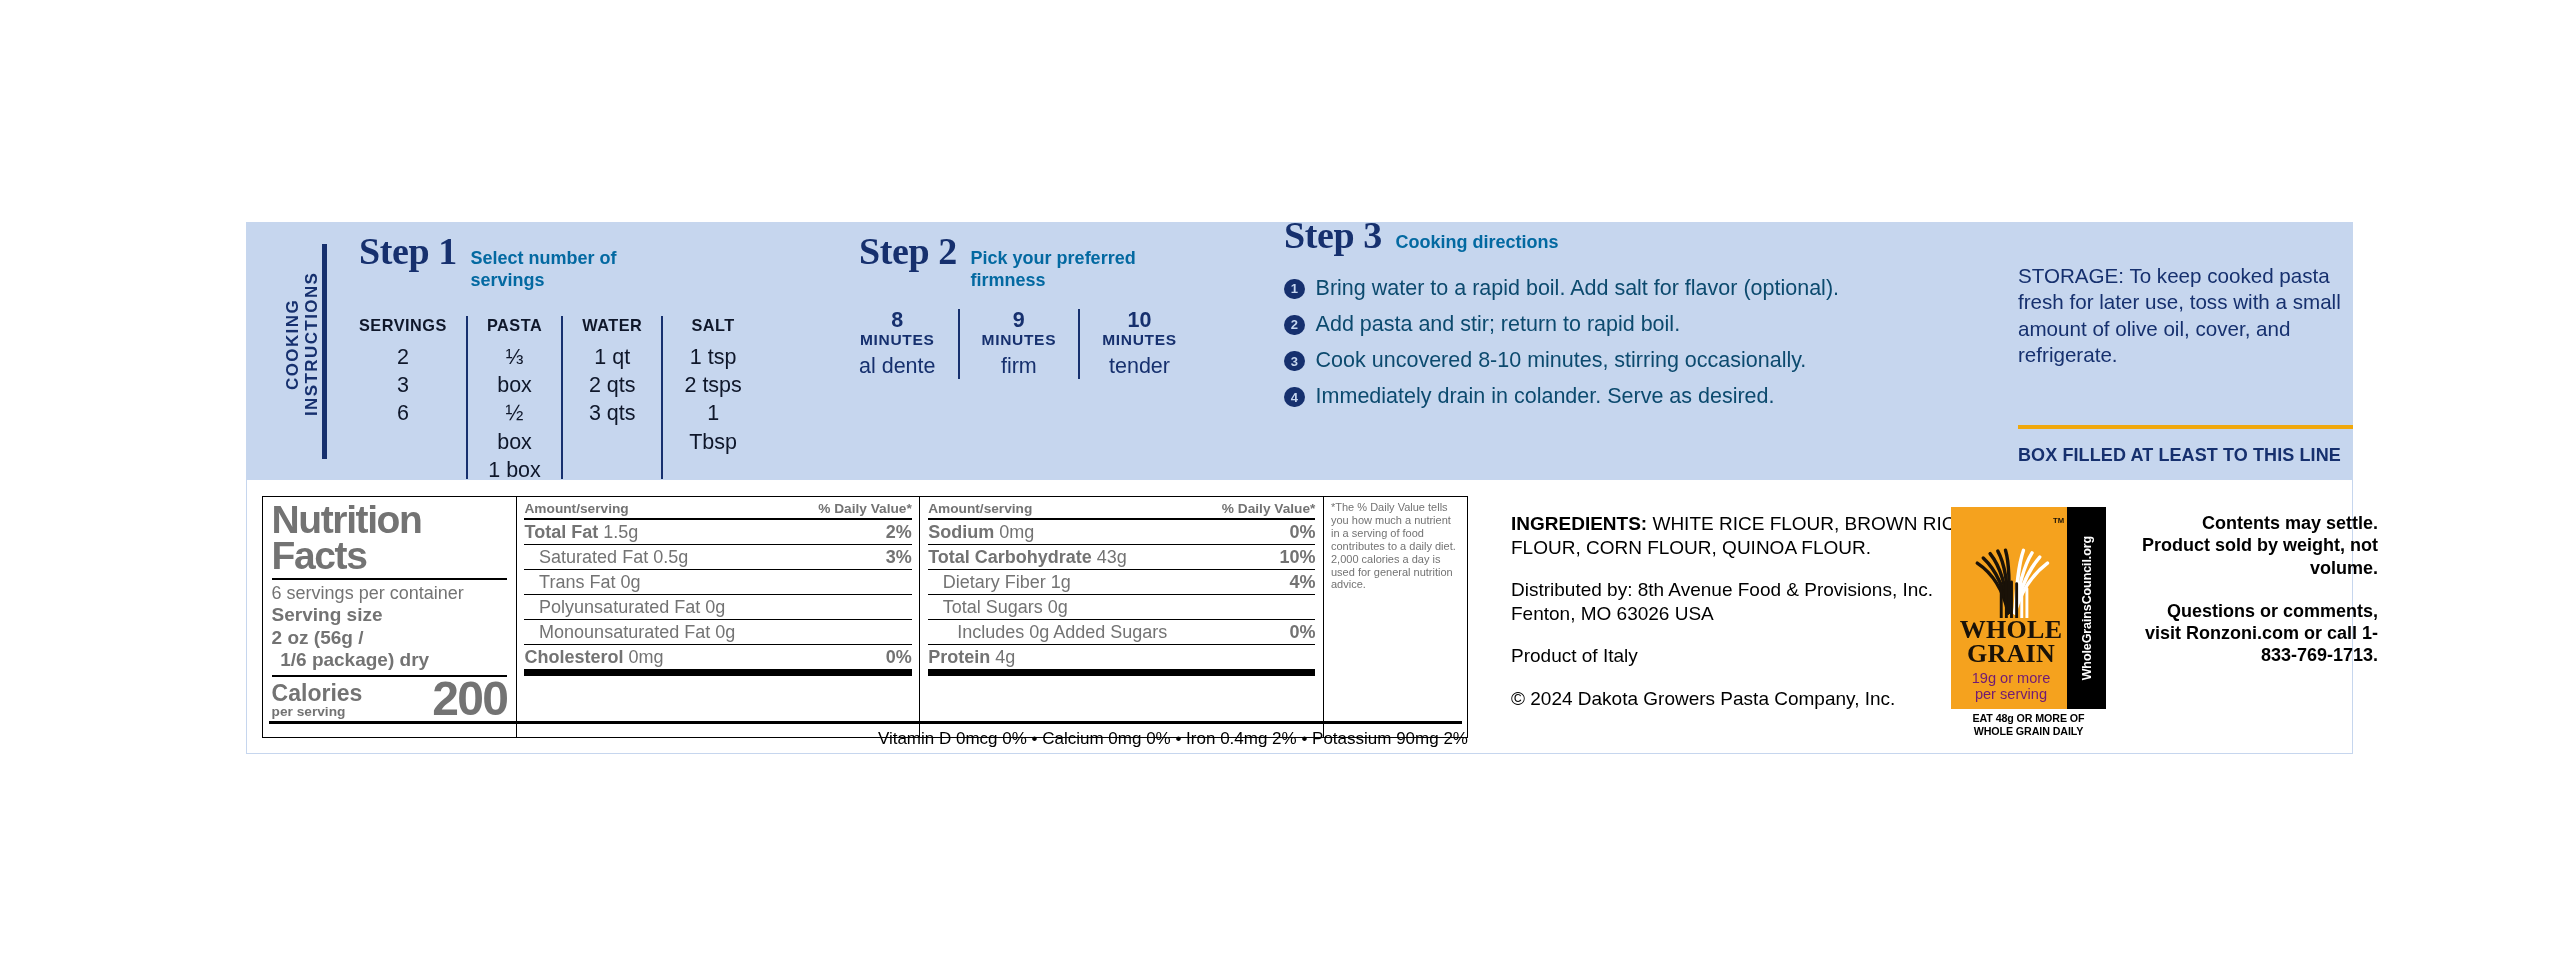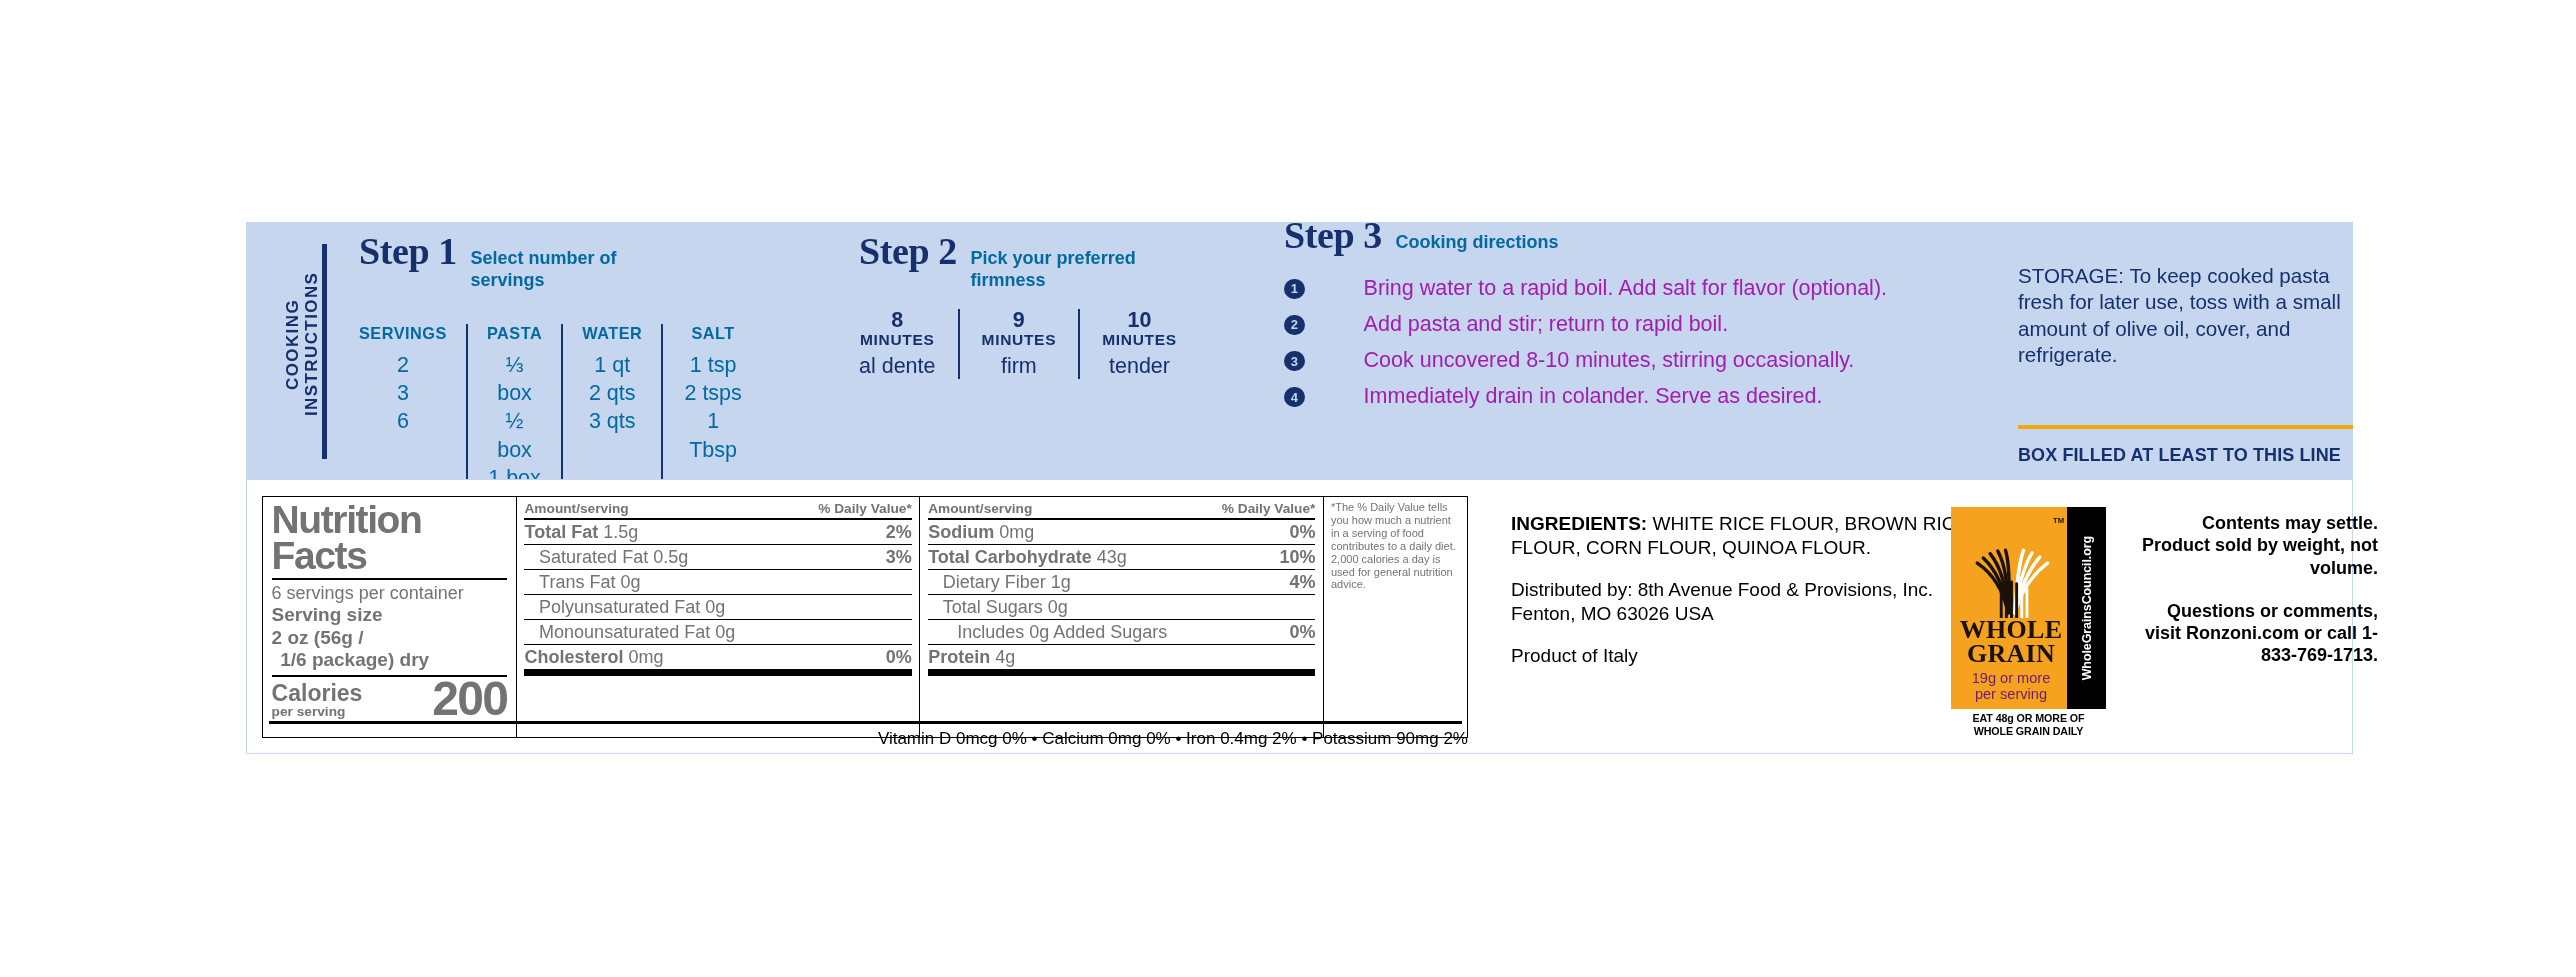--- a/index.html
+++ b/index.html
@@ -23,41 +23,41 @@
   .step-title{
     font-family:"Liberation Serif",serif;font-weight:bold;font-size:38px;
     color:#16306e;letter-spacing:-0.4px;line-height:1;
   }
   .step-sub{font-size:18px;font-weight:bold;color:#0369a1;line-height:1.22;max-width:223px;}
 
   .step1{position:absolute;left:359px;top:232px;width:404px;}
   .step2{position:absolute;left:859px;top:232px;width:369px;}
   .step3{position:absolute;left:1284px;top:216px;width:653px;}
 
-  .srv-table{margin-top:32px;display:flex;color:#0369a1;}
+  .srv-table{margin-top:24px;display:flex;color:#0f172a;}
   .srv-col{padding:0 19px;text-align:center;border-left:2.6px solid #16306e;}
   .srv-col:first-child{border-left:none;padding-left:0;}
   .srv-col .ch{font-size:16.3px;font-weight:bold;letter-spacing:0.5px;margin-bottom:7.7px;white-space:nowrap;}
   .srv-col .cv{font-size:21.5px;line-height:1.32;white-space:nowrap;}
 
   .firm-table{margin-top:17px;display:flex;color:#16306e;}
   .firm-col{padding:0 22px;text-align:center;border-left:2.6px solid #16306e;}
   .firm-col:first-child{border-left:none;padding-left:0;}
   .firm-col .fnum{font-size:21.5px;font-weight:bold;line-height:1.05;}
   .firm-col .fmin{font-size:15.5px;font-weight:bold;letter-spacing:0.7px;line-height:1.2;}
   .firm-col .fname{font-size:21.5px;margin-top:4.3px;white-space:nowrap;}
 
   .dir-list{margin-top:22px;}
   .dir-row{display:flex;align-items:flex-start;gap:11px;margin-bottom:12px;}
   .dir-bullet{
     flex:none;width:20.6px;height:20.6px;border-radius:50%;background:#16306e;color:#c6d6ee;
     font-size:13px;font-weight:bold;display:flex;align-items:center;justify-content:center;
     margin-top:2.6px;
   }
-  .dir-text{font-size:21.5px;color:#a21caf;line-height:1.12;margin-left:48px;}
+  .dir-text{font-size:21.5px;color:#0c4a6e;line-height:1.12;}
 
   .storage{
     position:absolute;left:2018px;top:263px;width:361px;
     font-size:20.6px;color:#16306e;line-height:1.28;
   }
   .yellow-rule{position:absolute;left:2018px;top:425px;width:335px;height:4.3px;background:#f0a80c;}
   .boxfill{
     position:absolute;left:2018px;top:445px;width:343px;
     font-size:18px;font-weight:bold;letter-spacing:0.1px;color:#16306e;
   }
@@ -340,20 +340,21 @@
     <div class="nf-note">*The % Daily Value tells you how much a nutrient in a serving of food contributes to a daily diet. 2,000 calories a day is used for general nutrition advice.</div>
   </div>
 
   <div class="vitbar-top"></div>
   <div class="vitbar">Vitamin D 0mcg 0% • Calcium 0mg 0% • Iron 0.4mg 2% • Potassium 90mg 2%</div>
 
   <div class="ingr">
     <p><b>INGREDIENTS:</b><span> WHITE RICE FLOUR, BROWN RICE FLOUR, CORN FLOUR, QUINOA FLOUR.</span></p>
     <p>Distributed by: 8th Avenue Food &amp; Provisions, Inc. Fenton, MO 63026 USA</p>
     <p>Product of Italy</p>
+    <p>© 2024 Dakota Growers Pasta Company, Inc.</p>
   </div>
 
   <div class="wg-wrap">
     <div class="wg-stamp">
       <div class="wg-body">
         <svg class="wg-sheaf" viewBox="0 0 104 92">
           <g fill="none" stroke="#1a1208" stroke-width="4" stroke-linecap="round">
             <path d="M48 86 C42 58 30 40 12 28"></path>
             <path d="M48 86 C44 58 34 36 19 22"></path>
             <path d="M48 86 C46 56 39 32 27 17"></path>

